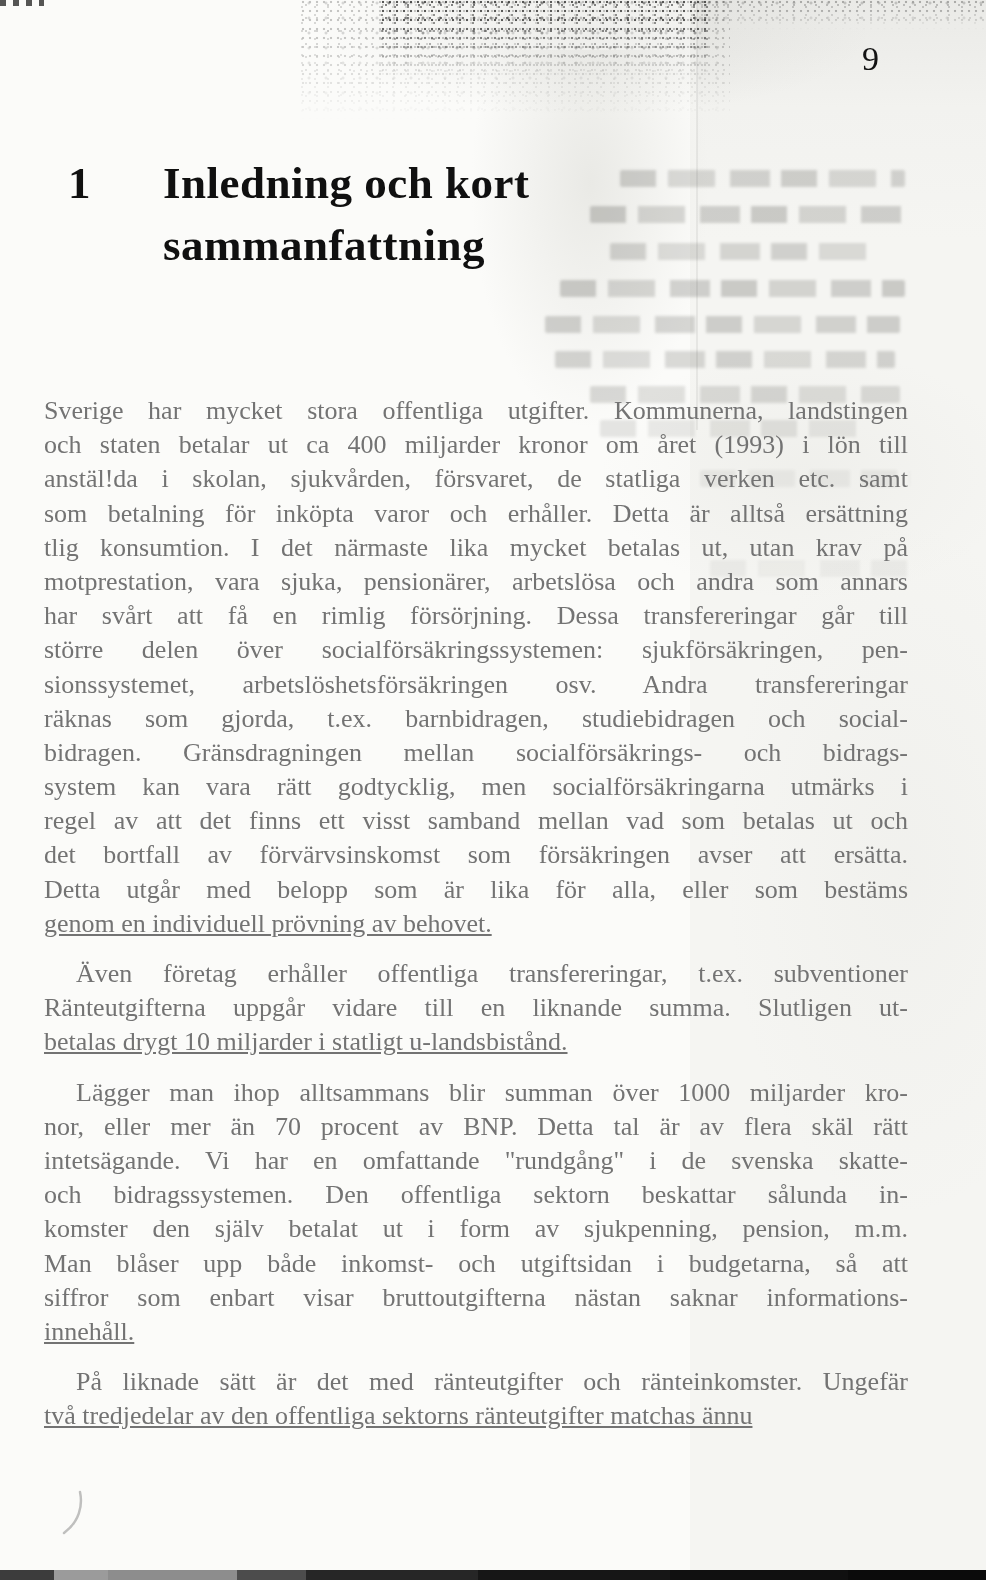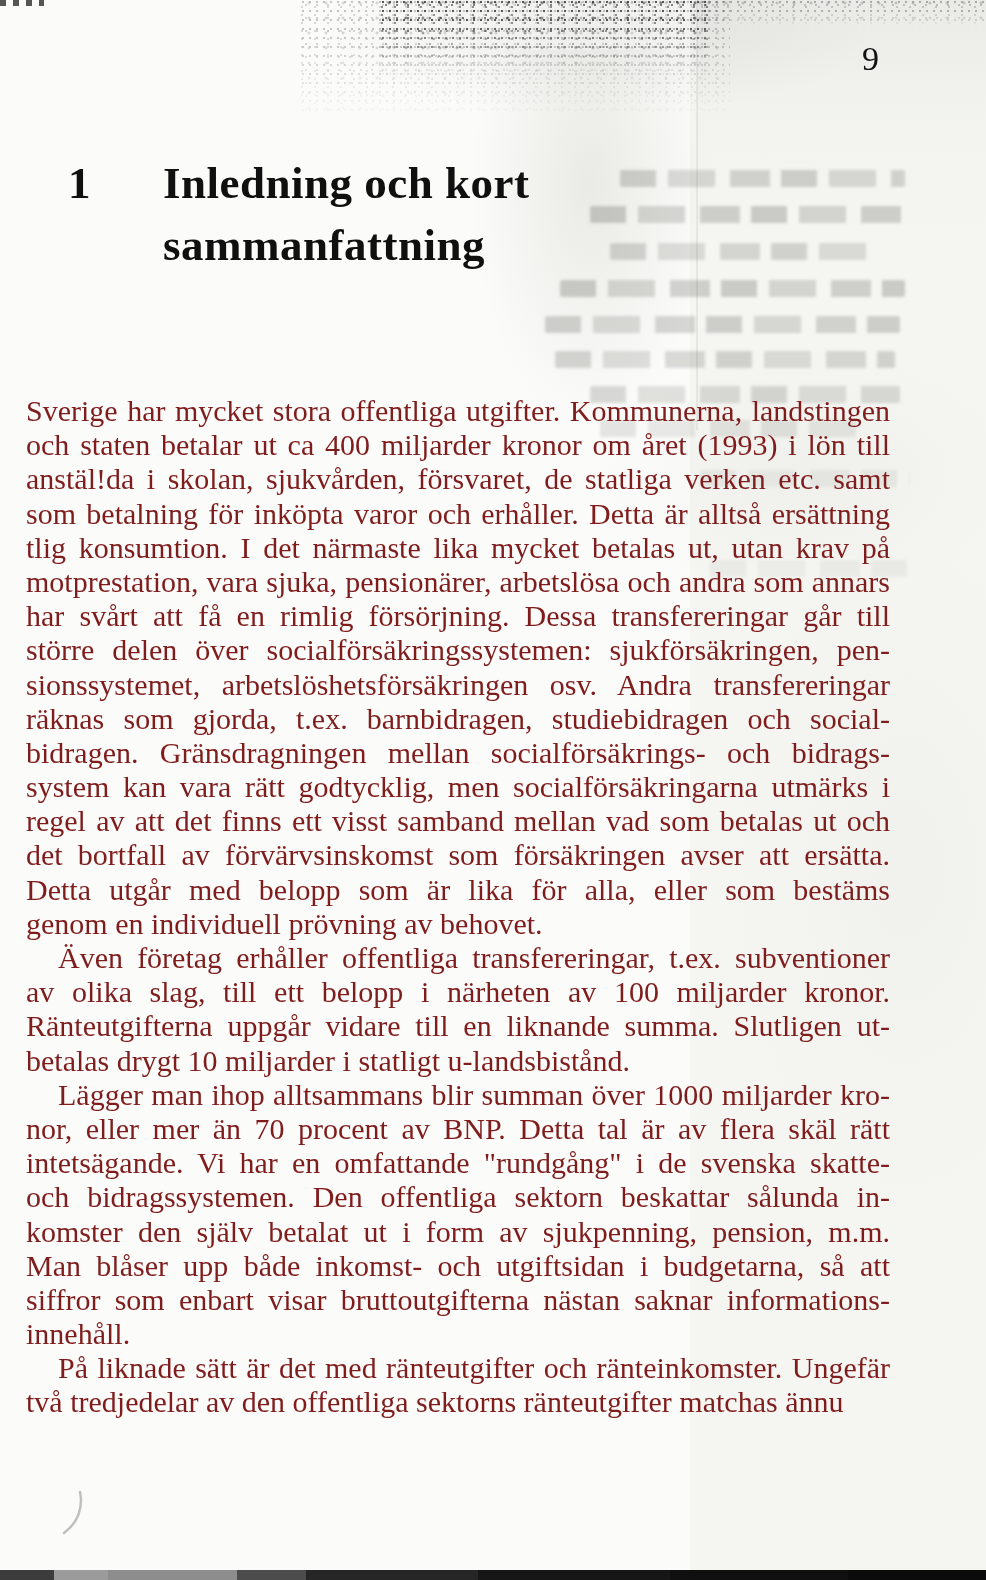--- a/index.html
+++ b/index.html
@@ -79,29 +79,29 @@
     position:absolute;left:862px;top:40px;width:60px;
     font-size:34px;text-align:left;color:#131313;
   }
   .chapter-heading{
     position:absolute;left:68px;top:152px;display:flex;
     font-weight:bold;font-size:45px;line-height:62px;color:#101010;
     letter-spacing:.5px;
   }
   .chapter-number{width:95px;}
   .body-text{
-    position:absolute;left:26px;top:394px;width:864px;
-    font-size:30px;color:#7f1d1d;
+    position:absolute;left:44px;top:394px;width:864px;
+    font-size:26px;color:#737373;
   }
   .line{
     text-align:justify;text-align-last:justify;
     line-height:34.2px;height:34.2px;white-space:nowrap;
   }
-  .line.lastline{text-align-last:left;}
-  .line.indent{padding-left:32px;}
+  .line.lastline{text-align-last:left;text-decoration:underline;}
+  .line.indent{padding-left:32px;margin-top:16px;}
 </style>
 </head>
 <body>
 
 <div class="right-column-tint"></div>
 <div class="topright-wash"></div>
 <div class="seam-line"></div>
 <div class="mid-shade"></div>
 <div class="speckle wide"></div>
 <div class="speckle"></div>
@@ -145,21 +145,20 @@
     <div class="line">större delen över socialförsäkringssystemen: sjukförsäkringen, pen-</div>
     <div class="line">sionssystemet, arbetslöshetsförsäkringen osv. Andra transfereringar</div>
     <div class="line">räknas som gjorda, t.ex. barnbidragen, studiebidragen och social-</div>
     <div class="line">bidragen. Gränsdragningen mellan socialförsäkrings- och bidrags-</div>
     <div class="line">system kan vara rätt godtycklig, men socialförsäkringarna utmärks i</div>
     <div class="line">regel av att det finns ett visst samband mellan vad som betalas ut och</div>
     <div class="line">det bortfall av förvärvsinskomst som försäkringen avser att ersätta.</div>
     <div class="line">Detta utgår med belopp som är lika för alla, eller som bestäms</div>
     <div class="line lastline">genom en individuell prövning av behovet.</div>
     <div class="line indent">Även företag erhåller offentliga transfereringar, t.ex. subventioner</div>
-    <div class="line">av olika slag, till ett belopp i närheten av 100 miljarder kronor.</div>
     <div class="line">Ränteutgifterna uppgår vidare till en liknande summa. Slutligen ut-</div>
     <div class="line lastline">betalas drygt 10 miljarder i statligt u-landsbistånd.</div>
     <div class="line indent">Lägger man ihop alltsammans blir summan över 1000 miljarder kro-</div>
     <div class="line">nor, eller mer än 70 procent av BNP. Detta tal är av flera skäl rätt</div>
     <div class="line">intetsägande. Vi har en omfattande "rundgång" i de svenska skatte-</div>
     <div class="line">och bidragssystemen. Den offentliga sektorn beskattar sålunda in-</div>
     <div class="line">komster den själv betalat ut i form av sjukpenning, pension, m.m.</div>
     <div class="line">Man blåser upp både inkomst- och utgiftsidan i budgetarna, så att</div>
     <div class="line">siffror som enbart visar bruttoutgifterna nästan saknar informations-</div>
     <div class="line lastline">innehåll.</div>

